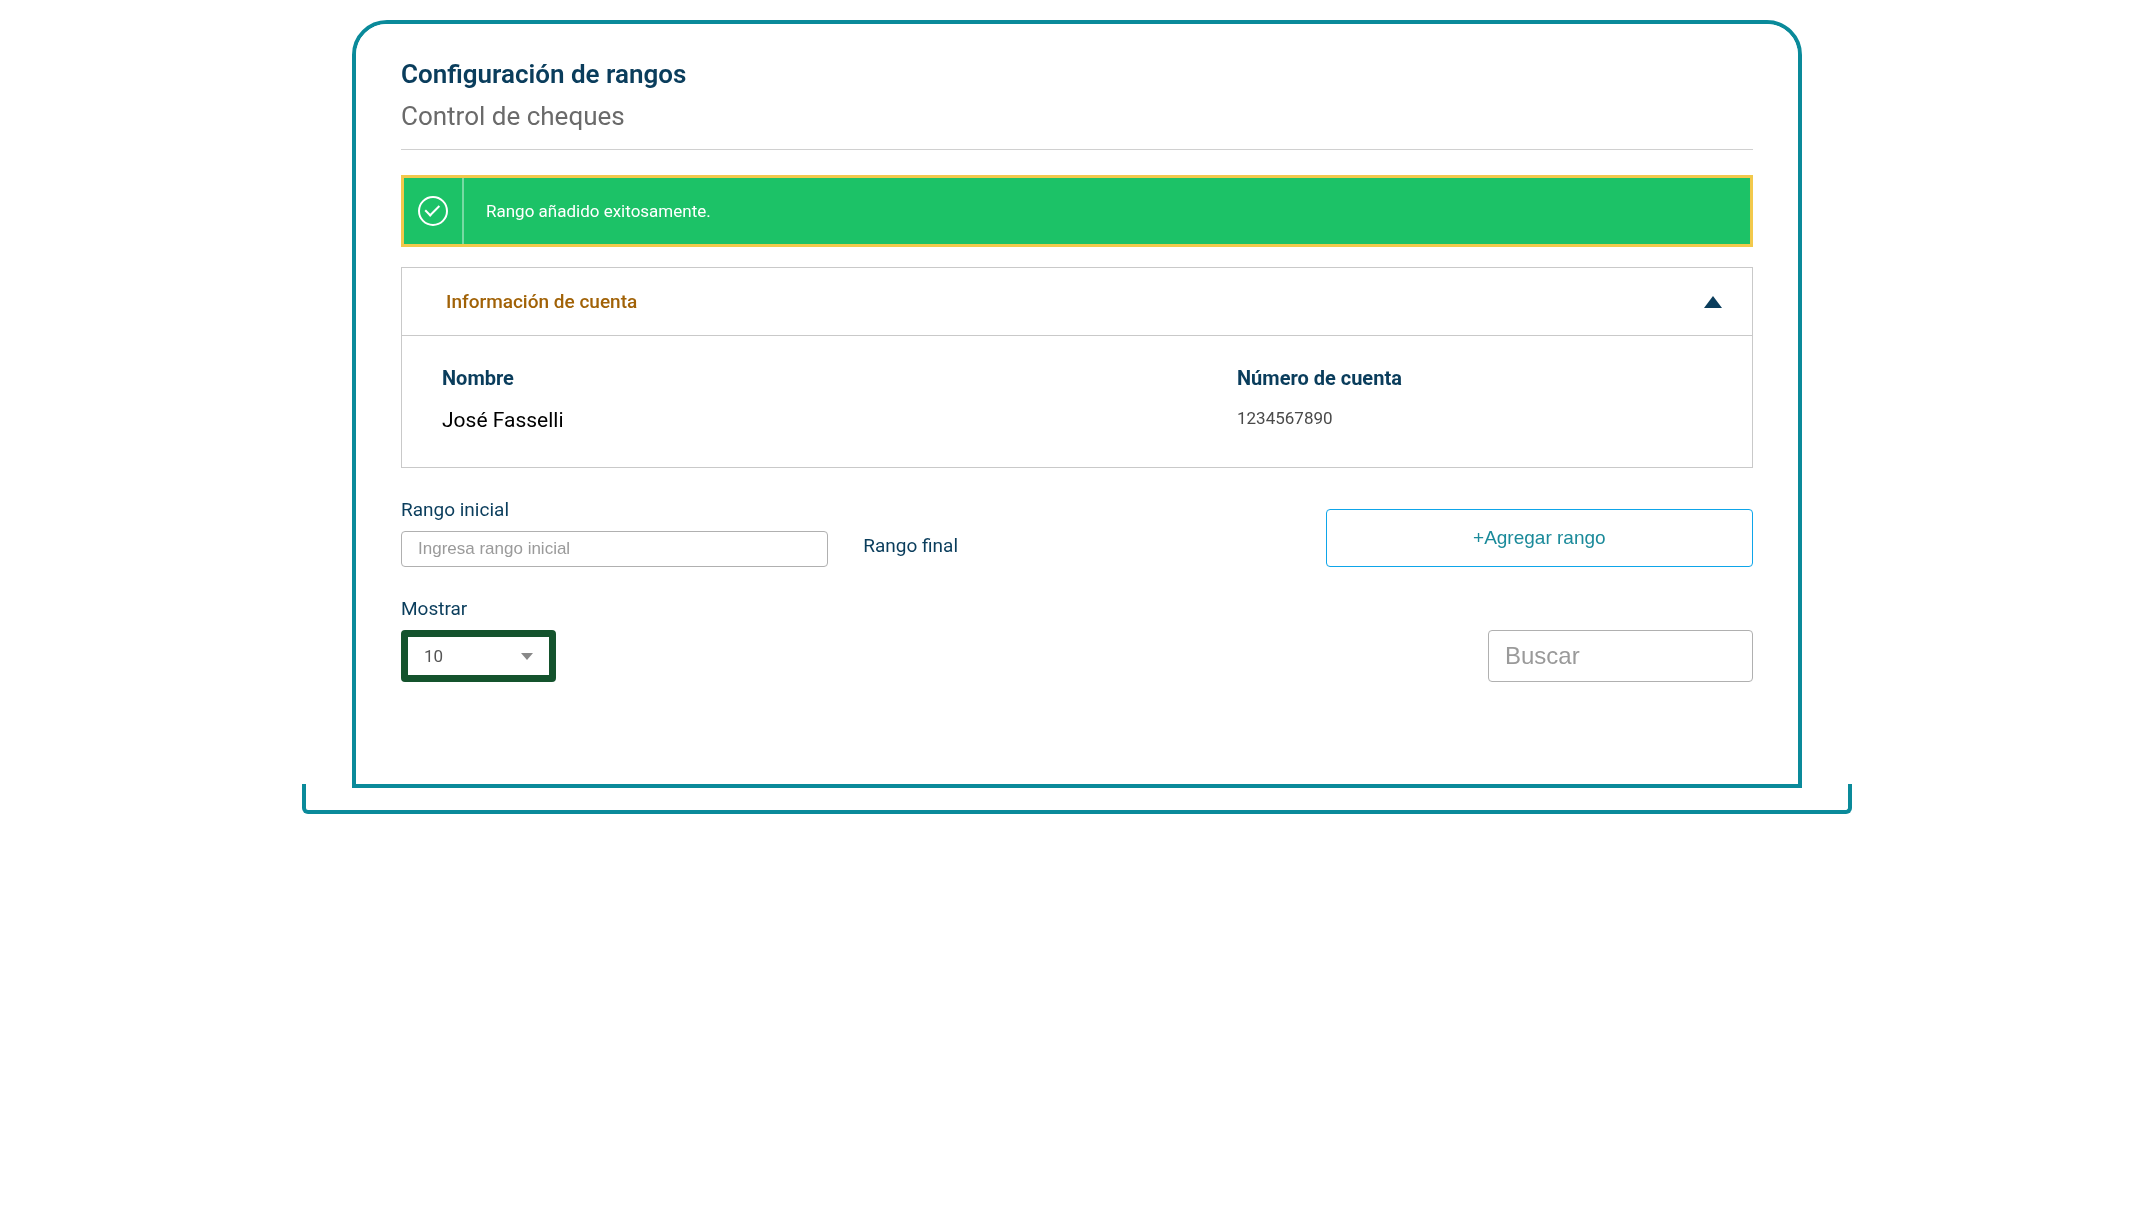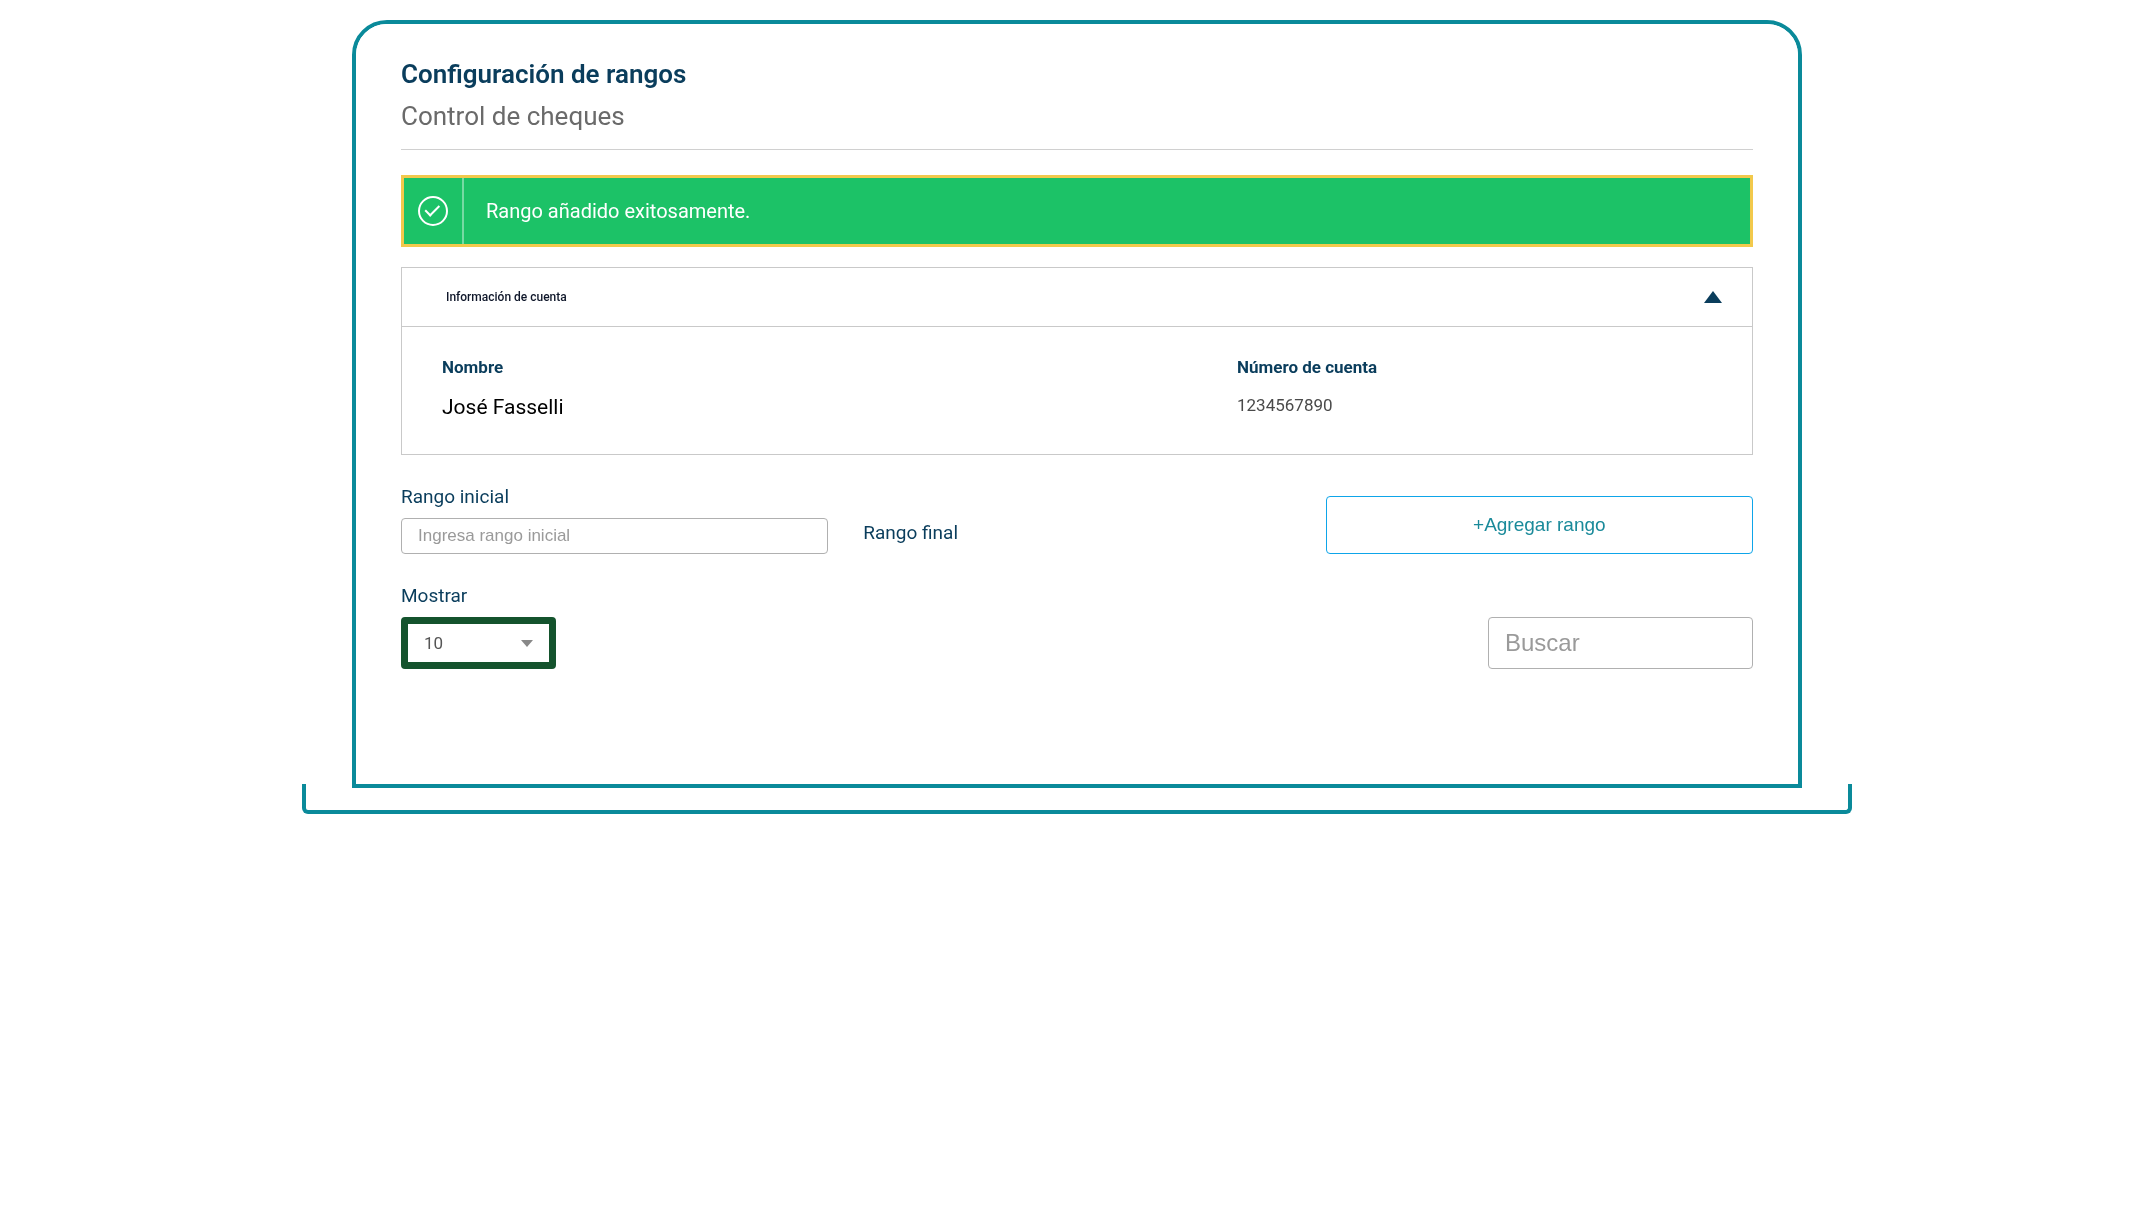--- a/index.html
+++ b/index.html
@@ -95,41 +95,41 @@
       height: 8px;
       border-left: 2px solid #fff;
       border-bottom: 2px solid #fff;
       transform: rotate(-45deg) translate(1px, -2px);
     }
     
     .alert-text {
       display: flex;
       align-items: center;
       padding-left: 22px;
-      font-size: 20px;
+      font-size: 17px;
     }
     
     .info-panel {
       border: 1px solid #c9c9c9;
       margin-bottom: 30px;
     }
     
     .info-panel-header {
       background: #ffffff;
       padding: 22px 30px;
       display: flex;
       justify-content: space-between;
       align-items: center;
       cursor: pointer;
       border-bottom: 1px solid #c9c9c9;
     }
     
     .info-panel-title {
-      color: #0f172a;
-      font-size: 12px;
+      color: #a16207;
+      font-size: 19px;
       font-weight: 500;
       padding-left: 14px;
     }
     
     .chevron-up {
       width: 0;
       height: 0;
       border-left: 9px solid transparent;
       border-right: 9px solid transparent;
       border-bottom: 12px solid #0a3d5c;
@@ -144,21 +144,21 @@
       flex: 1;
     }
     
     .info-col-right {
       flex: 1;
       padding-left: 320px;
     }
     
     .info-label {
       color: #0a3d5c;
-      font-size: 17px;
+      font-size: 20px;
       font-weight: 700;
       margin-bottom: 18px;
     }
     
     .info-value {
       color: #000000;
       font-size: 21px;
       font-weight: 400;
     }
     

